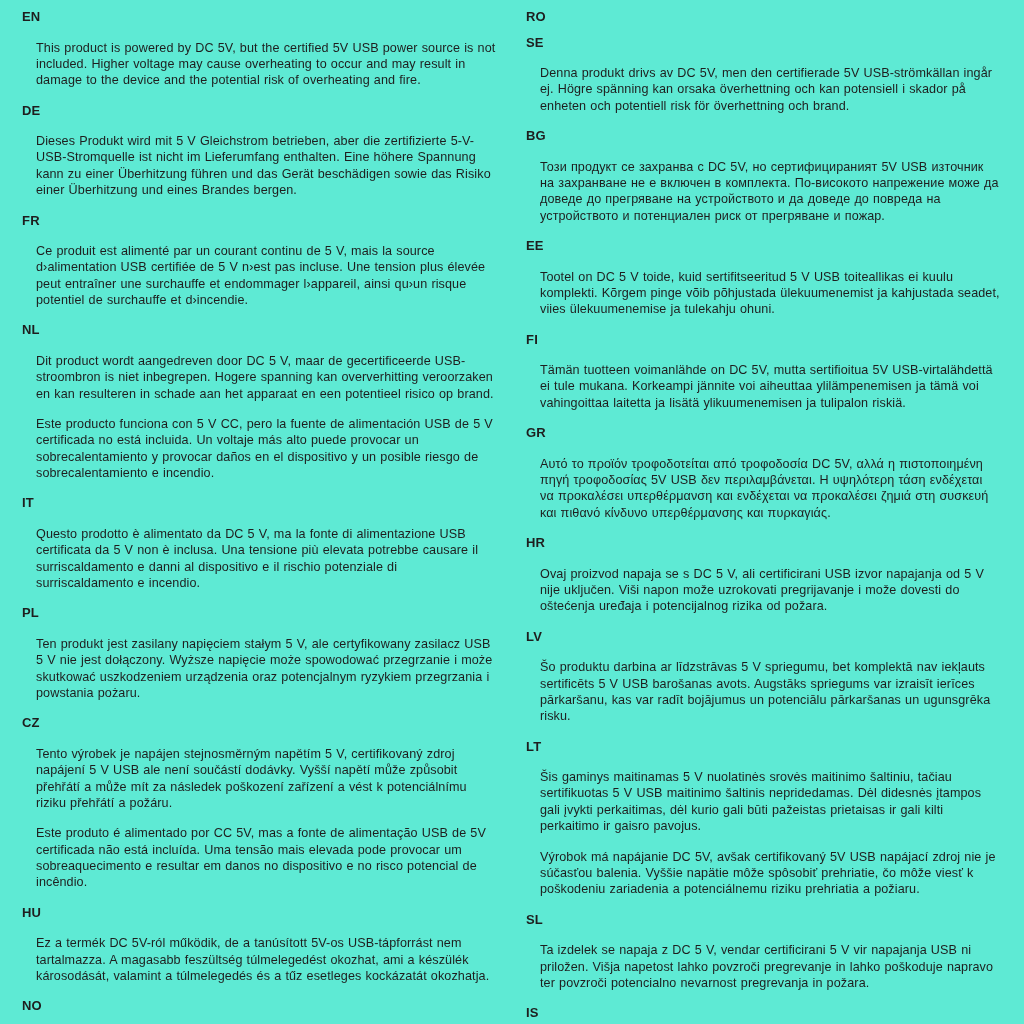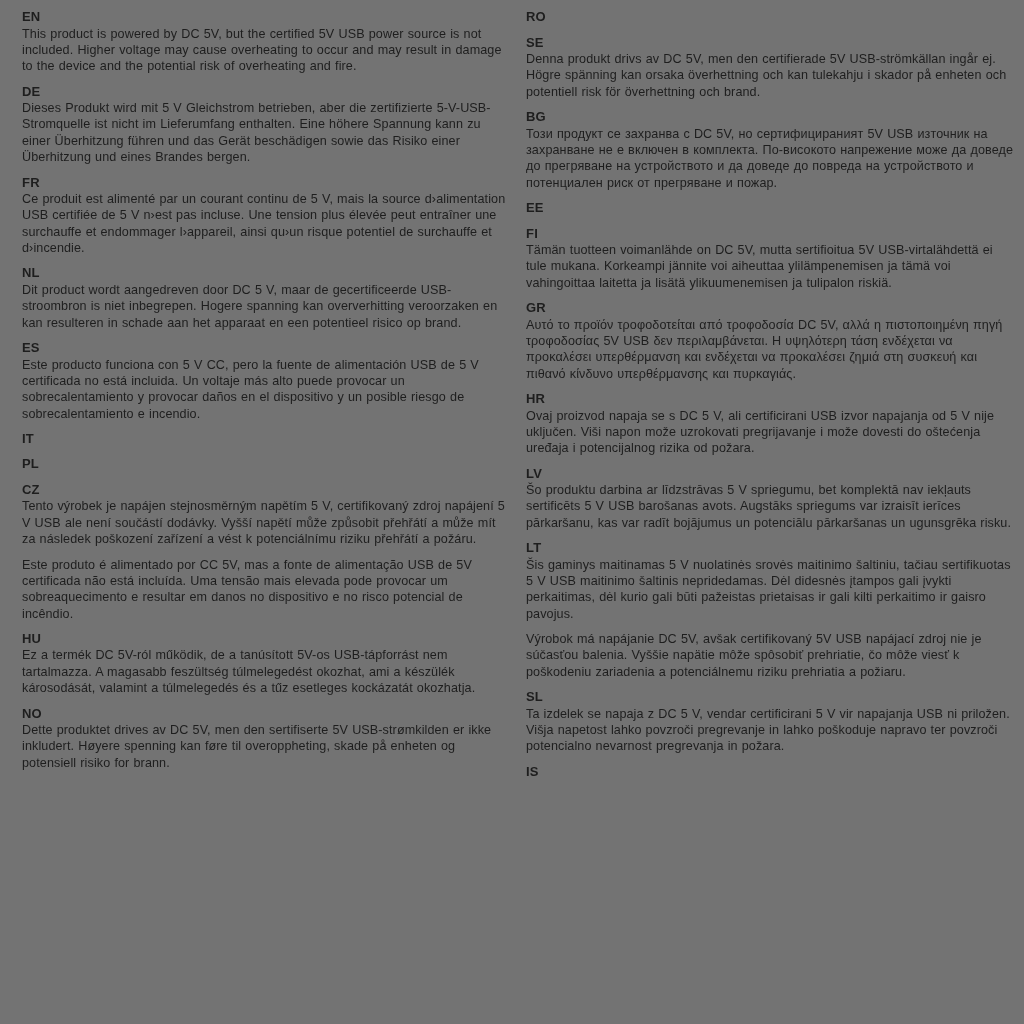--- a/index.html
+++ b/index.html
@@ -15,41 +15,41 @@
     color: #1e1e1e;
   }
   .page {
     box-sizing: border-box;
     width: 1024px;
     height: 1024px;
     padding: 9px 10px 6px 22px;
     display: grid;
     grid-template-columns: 1fr 1fr;
     column-gap: 16px;
-    background: #737373;
+    background: #5eead4;
   }
   .col {
     display: block;
     min-width: 0;
   }
   .lang-section {
     margin: 0 0 9px 0;
   }
   .lang-code {
     font-size: 13px;
     font-weight: bold;
     line-height: 1.27;
     margin: 0;
     padding: 0;
     letter-spacing: 0.2px;
   }
   .lang-text {
     font-size: 12.6px;
     line-height: 1.3;
-    margin: 0;
+    margin: 14px;
     padding: 0;
     letter-spacing: 0.1px;
     word-spacing: 0.5px;
   }
 </style>
 </head>
 <body>
 
 <div class="page">
   <div class="col" id="left-column">
@@ -67,30 +67,31 @@
     <h2 class="lang-code">FR</h2>
     <p class="lang-text">Ce produit est alimenté par un courant continu de 5 V, mais la source d›alimentation USB certifiée de 5 V n›est pas incluse. Une tension plus élevée peut entraîner une surchauffe et endommager l›appareil, ainsi qu›un risque potentiel de surchauffe et d›incendie.</p>
   </section>
 
   <section class="lang-section">
     <h2 class="lang-code">NL</h2>
     <p class="lang-text">Dit product wordt aangedreven door DC 5 V, maar de gecertificeerde USB-stroombron is niet inbegrepen. Hogere spanning kan oververhitting veroorzaken en kan resulteren in schade aan het apparaat en een potentieel risico op brand.</p>
   </section>
 
   <section class="lang-section">
-    <h2 class="lang-code">ES</h2>
     <p class="lang-text">Este producto funciona con 5 V CC, pero la fuente de alimentación USB de 5 V certificada no está incluida. Un voltaje más alto puede provocar un sobrecalentamiento y provocar daños en el dispositivo y un posible riesgo de sobrecalentamiento e incendio.</p>
   </section>
 
   <section class="lang-section">
     <h2 class="lang-code">IT</h2>
+    <p class="lang-text">Questo prodotto è alimentato da DC 5 V, ma la fonte di alimentazione USB certificata da 5 V non è inclusa. Una tensione più elevata potrebbe causare il surriscaldamento e danni al dispositivo e il rischio potenziale di surriscaldamento e incendio.</p>
   </section>
 
   <section class="lang-section">
     <h2 class="lang-code">PL</h2>
+    <p class="lang-text">Ten produkt jest zasilany napięciem stałym 5 V, ale certyfikowany zasilacz USB 5 V nie jest dołączony. Wyższe napięcie może spowodować przegrzanie i może skutkować uszkodzeniem urządzenia oraz potencjalnym ryzykiem przegrzania i powstania pożaru.</p>
   </section>
 
   <section class="lang-section">
     <h2 class="lang-code">CZ</h2>
     <p class="lang-text">Tento výrobek je napájen stejnosměrným napětím 5 V, certifikovaný zdroj napájení 5 V USB ale není součástí dodávky. Vyšší napětí může způsobit přehřátí a může mít za následek poškození zařízení a vést k potenciálnímu riziku přehřátí a požáru.</p>
   </section>
 
   <section class="lang-section">
   </section>
 
@@ -108,30 +109,31 @@
     <p class="lang-text">Dette produktet drives av DC 5V, men den sertifiserte 5V USB-strømkilden er ikke inkludert. Høyere spenning kan føre til overoppheting, skade på enheten og potensiell risiko for brann.</p>
   </section>
 </div>
   <div class="col" id="right-column">
   <section class="lang-section">
     <h2 class="lang-code">RO</h2>
   </section>
 
   <section class="lang-section">
     <h2 class="lang-code">SE</h2>
-    <p class="lang-text">Denna produkt drivs av DC 5V, men den certifierade 5V USB-strömkällan ingår ej. Högre spänning kan orsaka överhettning och kan tulekahju i skador på enheten och potentiell risk för överhettning och brand.</p>
+    <p class="lang-text">Denna produkt drivs av DC 5V, men den certifierade 5V USB-strömkällan ingår ej. Högre spänning kan orsaka överhettning och kan potensiell i skador på enheten och potentiell risk för överhettning och brand.</p>
   </section>
 
   <section class="lang-section">
     <h2 class="lang-code">BG</h2>
     <p class="lang-text">Този продукт се захранва с DC 5V, но сертифицираният 5V USB източник на захранване не е включен в комплекта. По-високото напрежение може да доведе до прегряване на устройството и да доведе до повреда на устройството и потенциален риск от прегряване и пожар.</p>
   </section>
 
   <section class="lang-section">
     <h2 class="lang-code">EE</h2>
+    <p class="lang-text">Tootel on DC 5 V toide, kuid sertifitseeritud 5 V USB toiteallikas ei kuulu komplekti. Kõrgem pinge võib põhjustada ülekuumenemist ja kahjustada seadet, viies ülekuumenemise ja tulekahju ohuni.</p>
   </section>
 
   <section class="lang-section">
     <h2 class="lang-code">FI</h2>
     <p class="lang-text">Tämän tuotteen voimanlähde on DC 5V, mutta sertifioitua 5V USB-virtalähdettä ei tule mukana. Korkeampi jännite voi aiheuttaa ylilämpenemisen ja tämä voi vahingoittaa laitetta ja lisätä ylikuumenemisen ja tulipalon riskiä.</p>
   </section>
 
   <section class="lang-section">
     <h2 class="lang-code">GR</h2>
     <p class="lang-text">Αυτό το προϊόν τροφοδοτείται από τροφοδοσία DC 5V, αλλά η πιστοποιημένη πηγή τροφοδοσίας 5V USB δεν περιλαμβάνεται. Η υψηλότερη τάση ενδέχεται να προκαλέσει υπερθέρμανση και ενδέχεται να προκαλέσει ζημιά στη συσκευή και πιθανό κίνδυνο υπερθέρμανσης και πυρκαγιάς.</p>

